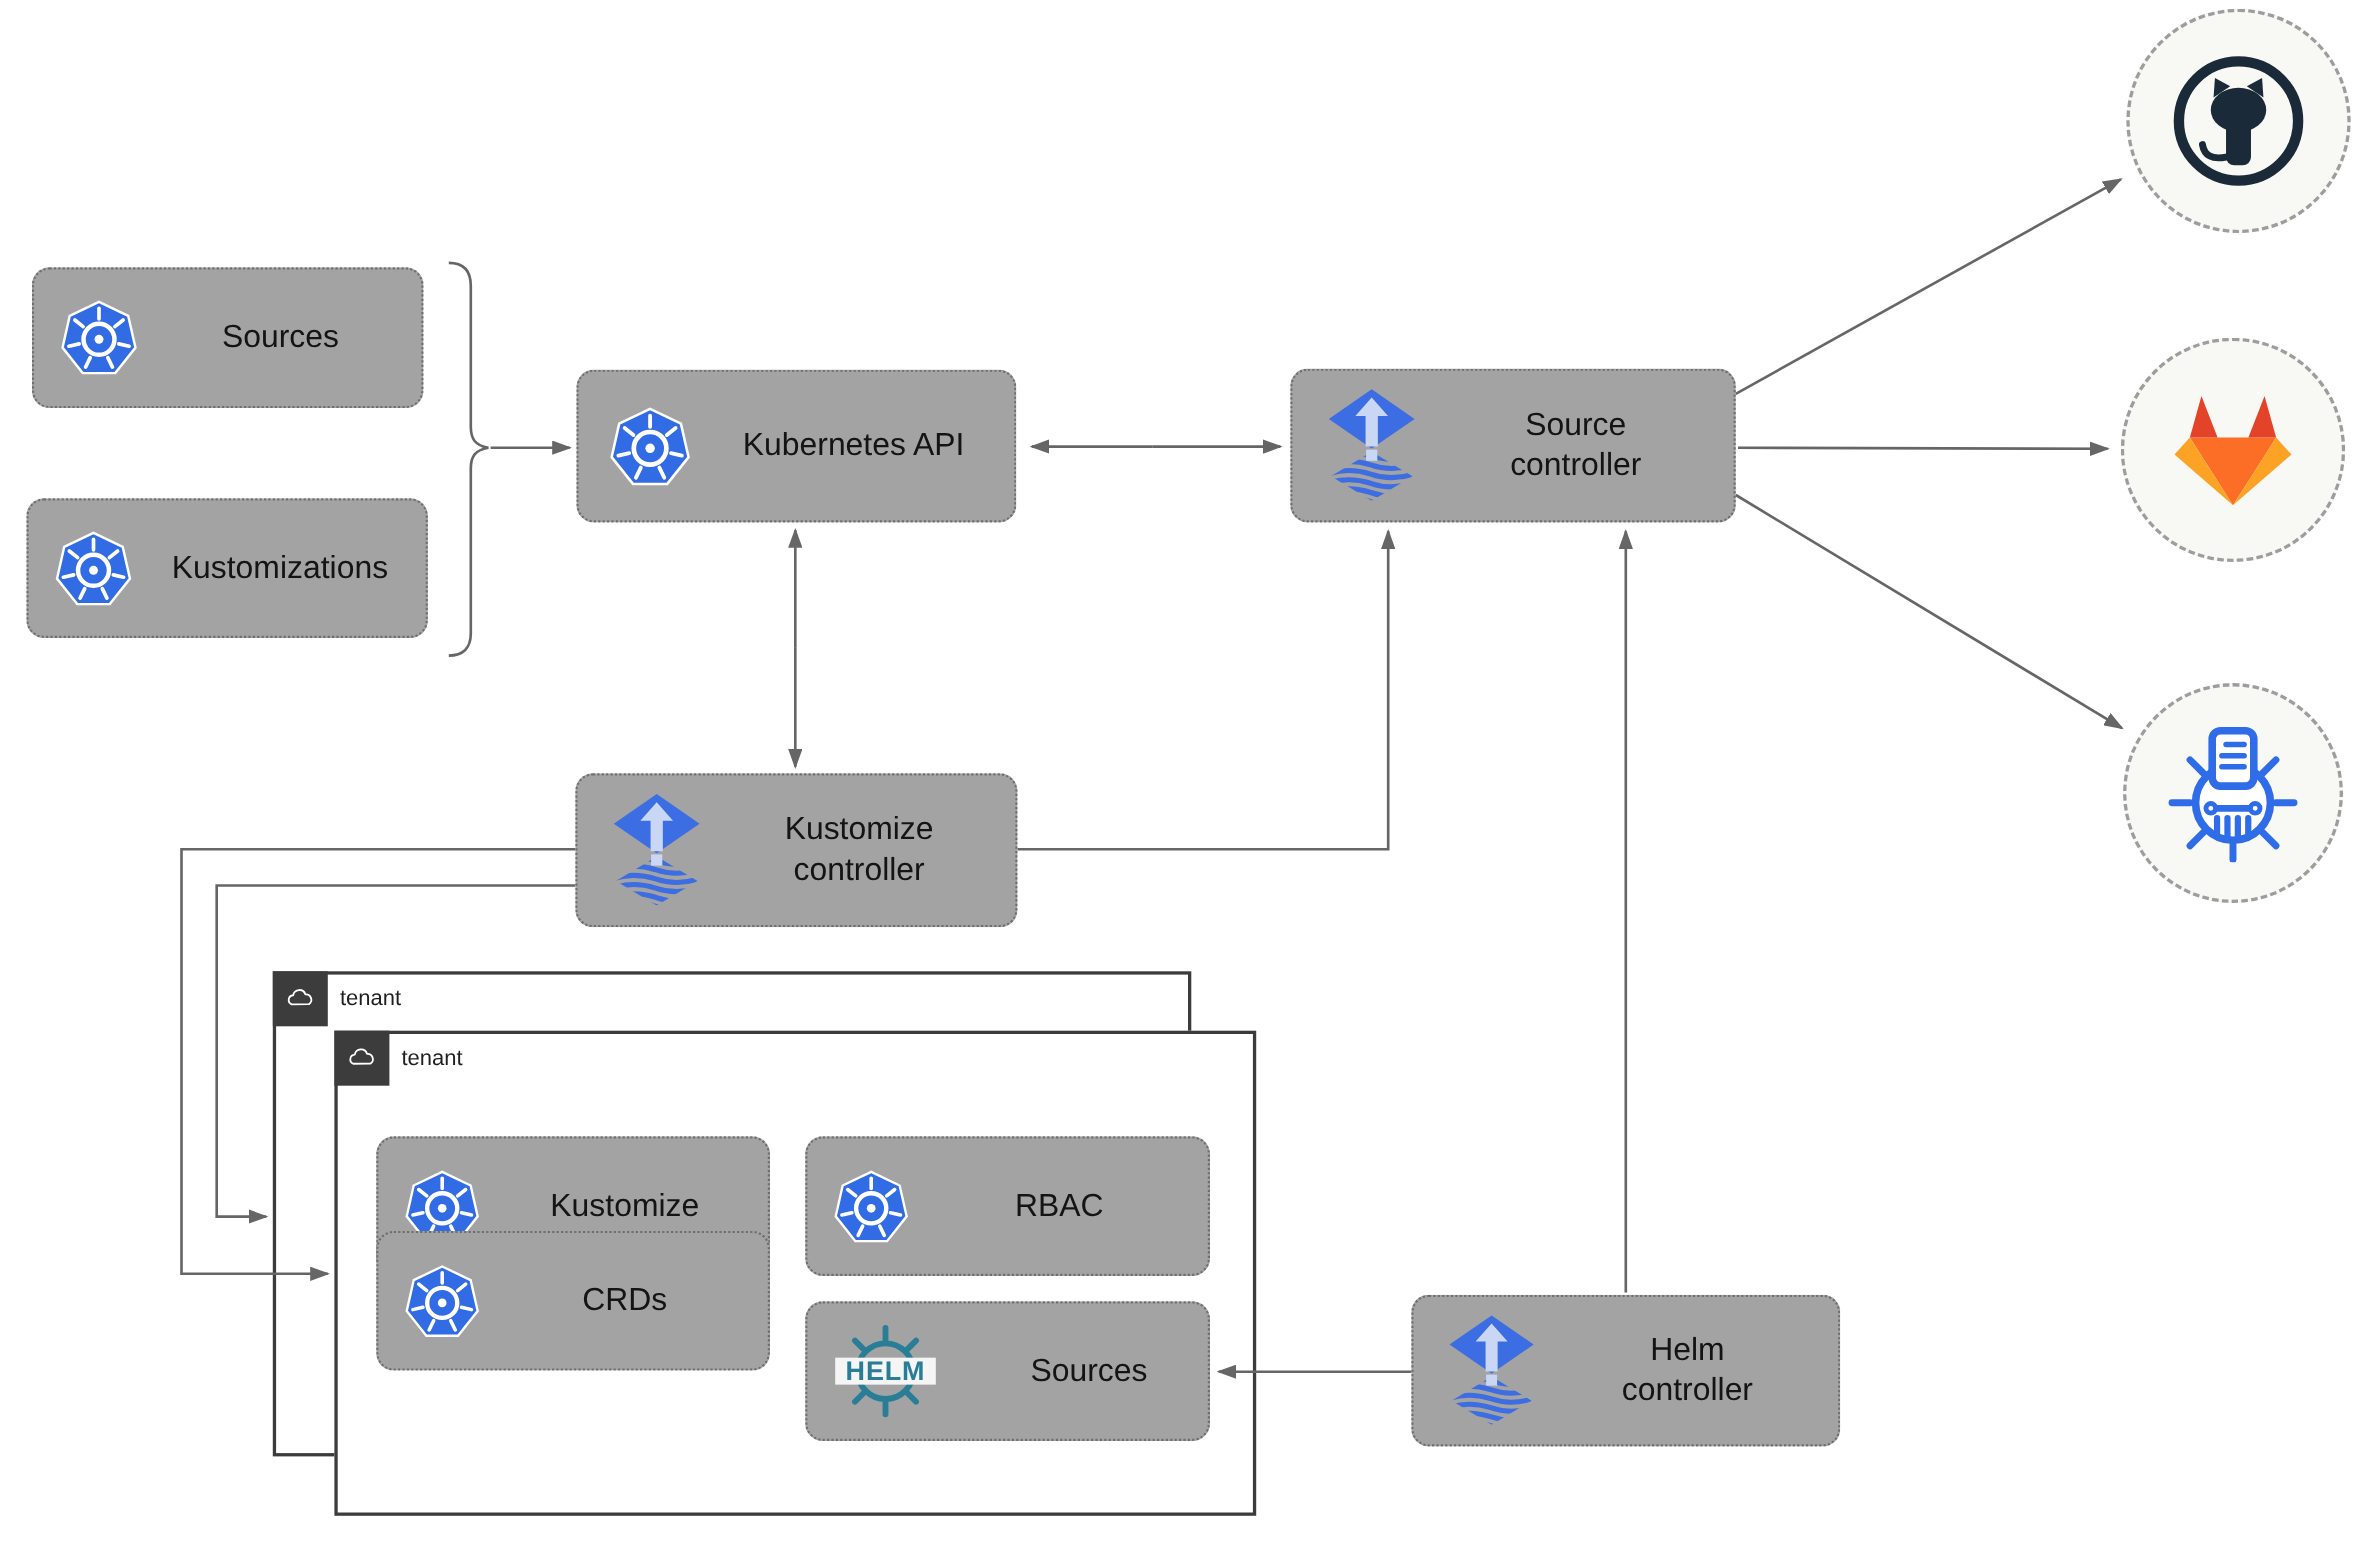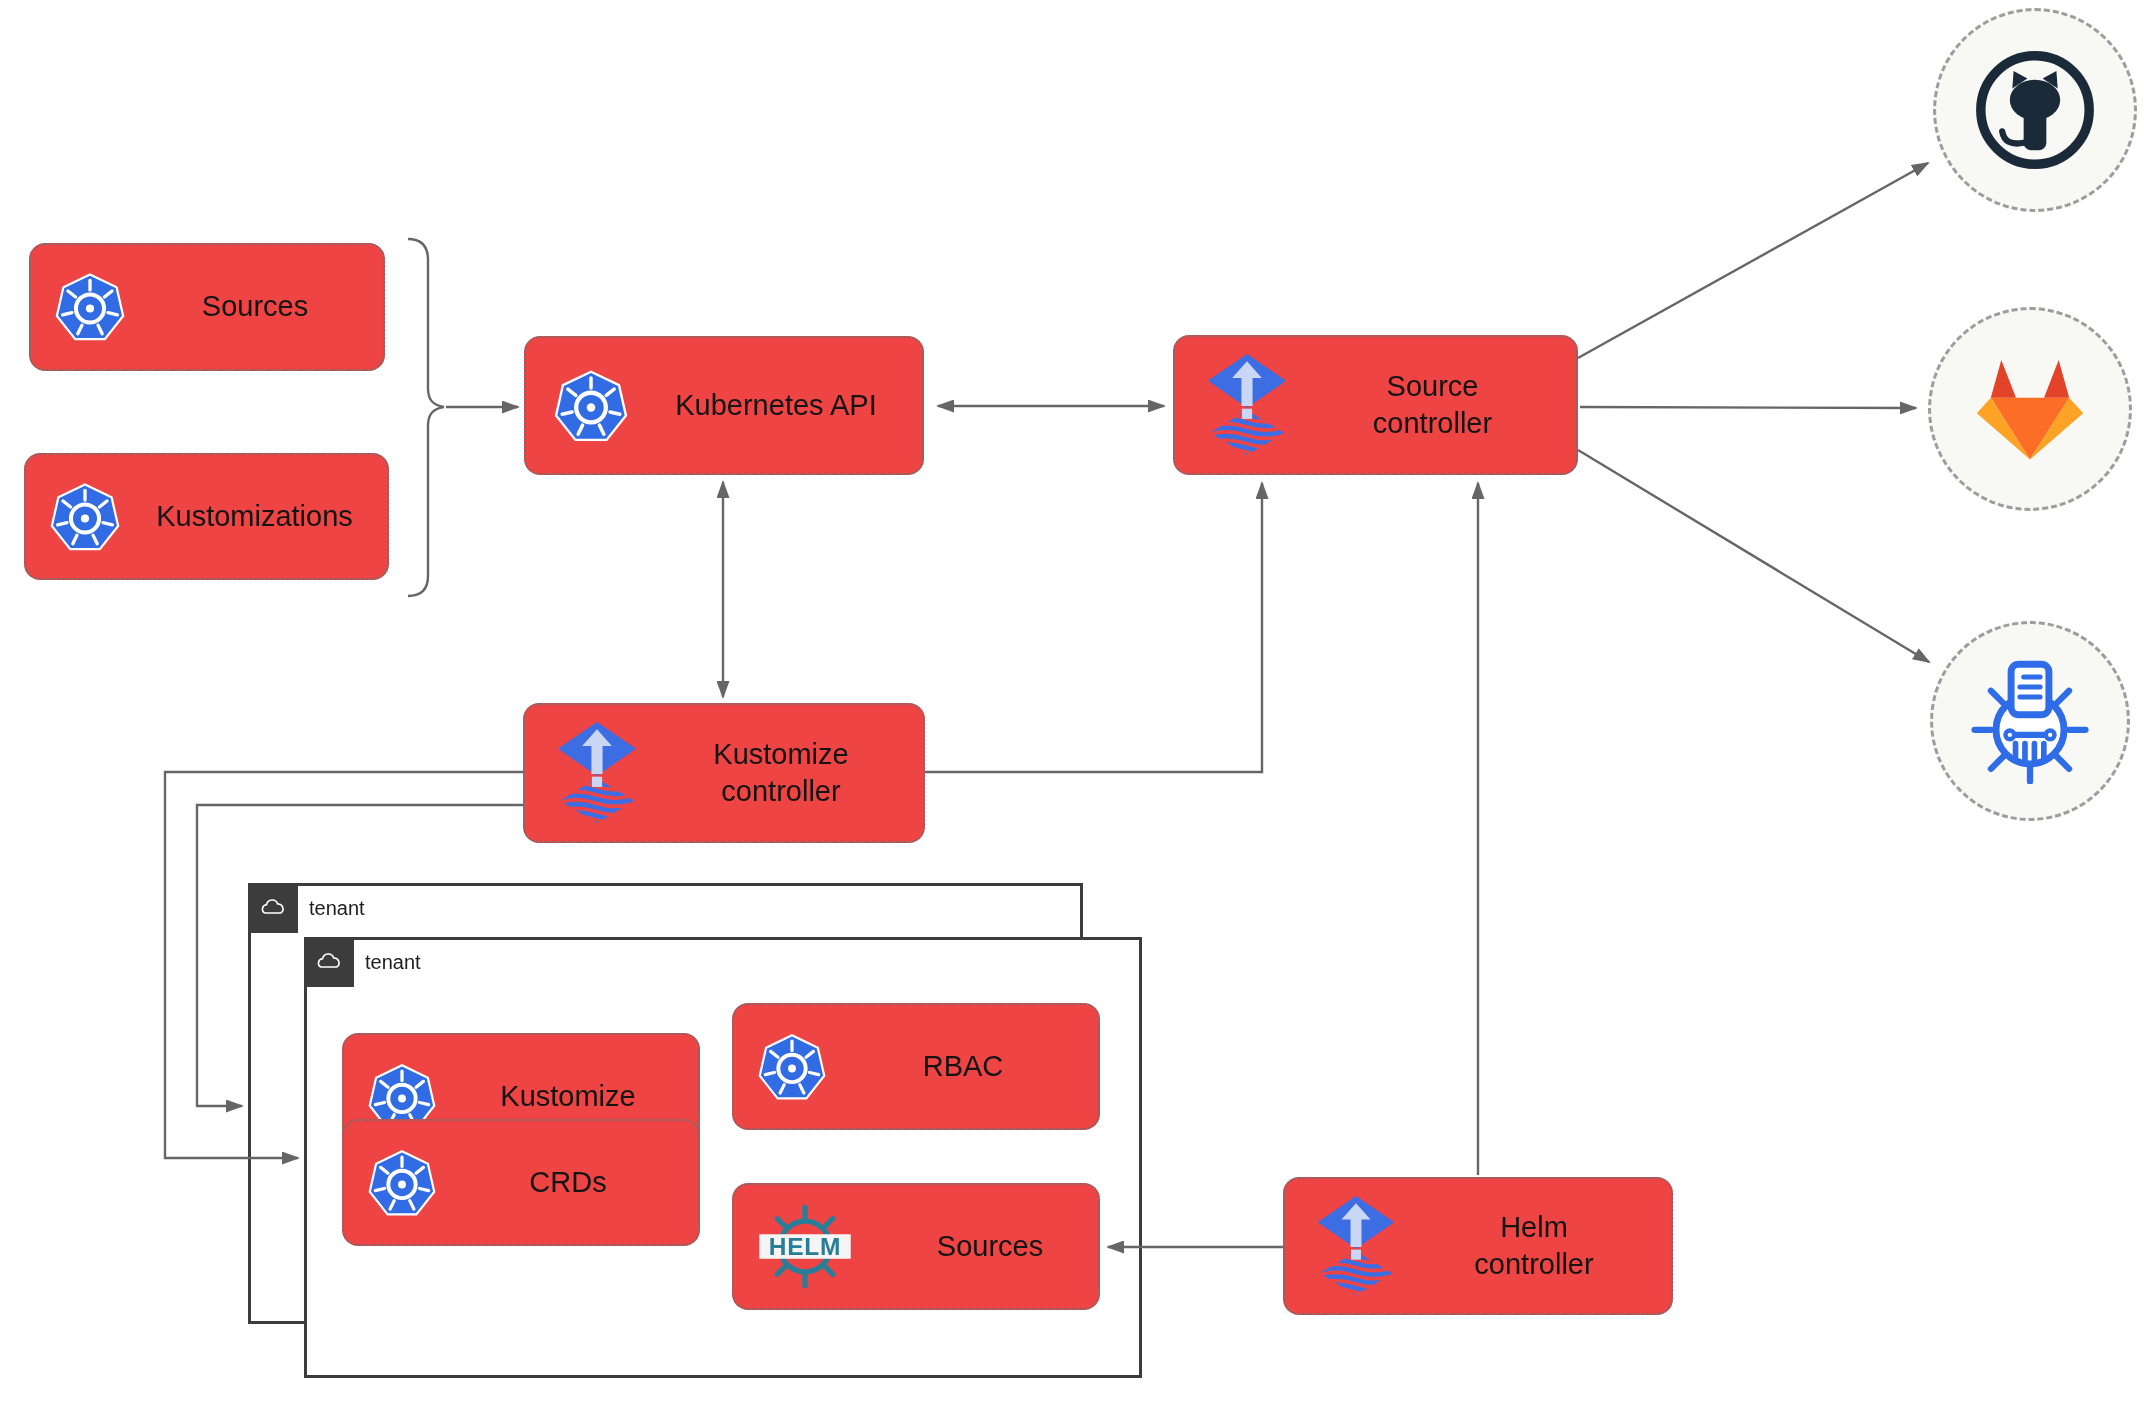--- a/index.html
+++ b/index.html
@@ -1,19 +1,19 @@
 <!DOCTYPE html>
 <html><head>
 <meta charset="utf-8">
 <style>
   html,body{margin:0;padding:0;background:#fff;}
   .canvas{position:relative;width:2144px;height:1407px;overflow:hidden;background:#fff;
           font-family:"Liberation Sans",sans-serif;}
   
-  .node{position:absolute;display:flex;align-items:center;background:#ef4444;
+  .node{position:absolute;display:flex;align-items:center;background:#a3a3a3;
         border:2px dotted #6E6E6E;border-radius:16px;box-sizing:border-box;z-index:3;}
   .nicon{flex:0 0 auto;display:flex;align-items:center;justify-content:center;}
   .nicon svg{display:block;}
   .nlabel{flex:1;text-align:center;font-size:29px;color:#141414;line-height:1.28;}
   .nlabel--stack{flex:initial;width:176px;margin:0 auto;text-align:center;}
   .ml22{margin-left:22px;} .ml26{margin-left:26px;} .ml30{margin-left:30px;}
   
   .tenant{position:absolute;background:#fff;border:3px solid #3C3C3C;box-sizing:border-box;}
   .tenant-head{position:absolute;left:-3px;top:-3px;width:50px;height:50px;background:#3C3C3C;
                display:flex;align-items:center;justify-content:center;}
@@ -192,21 +192,21 @@
 
   <div class="node" style="left:342px;top:1033px;width:358px;height:127px;">
     <span class="nicon ml22">
       <svg viewBox="0 0 100 100" width="72" height="72">
           <use href="#sym-k8s"></use>
         </svg>
       </span>
     <span class="nlabel">Kustomize</span>
   </div>
 
-  <div class="node" style="left:732px;top:1003px;width:368px;height:127px;">
+  <div class="node" style="left:732px;top:1033px;width:368px;height:127px;">
     <span class="nicon ml22">
       <svg viewBox="0 0 100 100" width="72" height="72">
           <use href="#sym-k8s"></use>
         </svg>
       </span>
     <span class="nlabel">RBAC</span>
   </div>
 
   <div class="node" style="left:342px;top:1119px;width:358px;height:127px;justify-content:flex-end;">
     <span class="nicon ml22">

